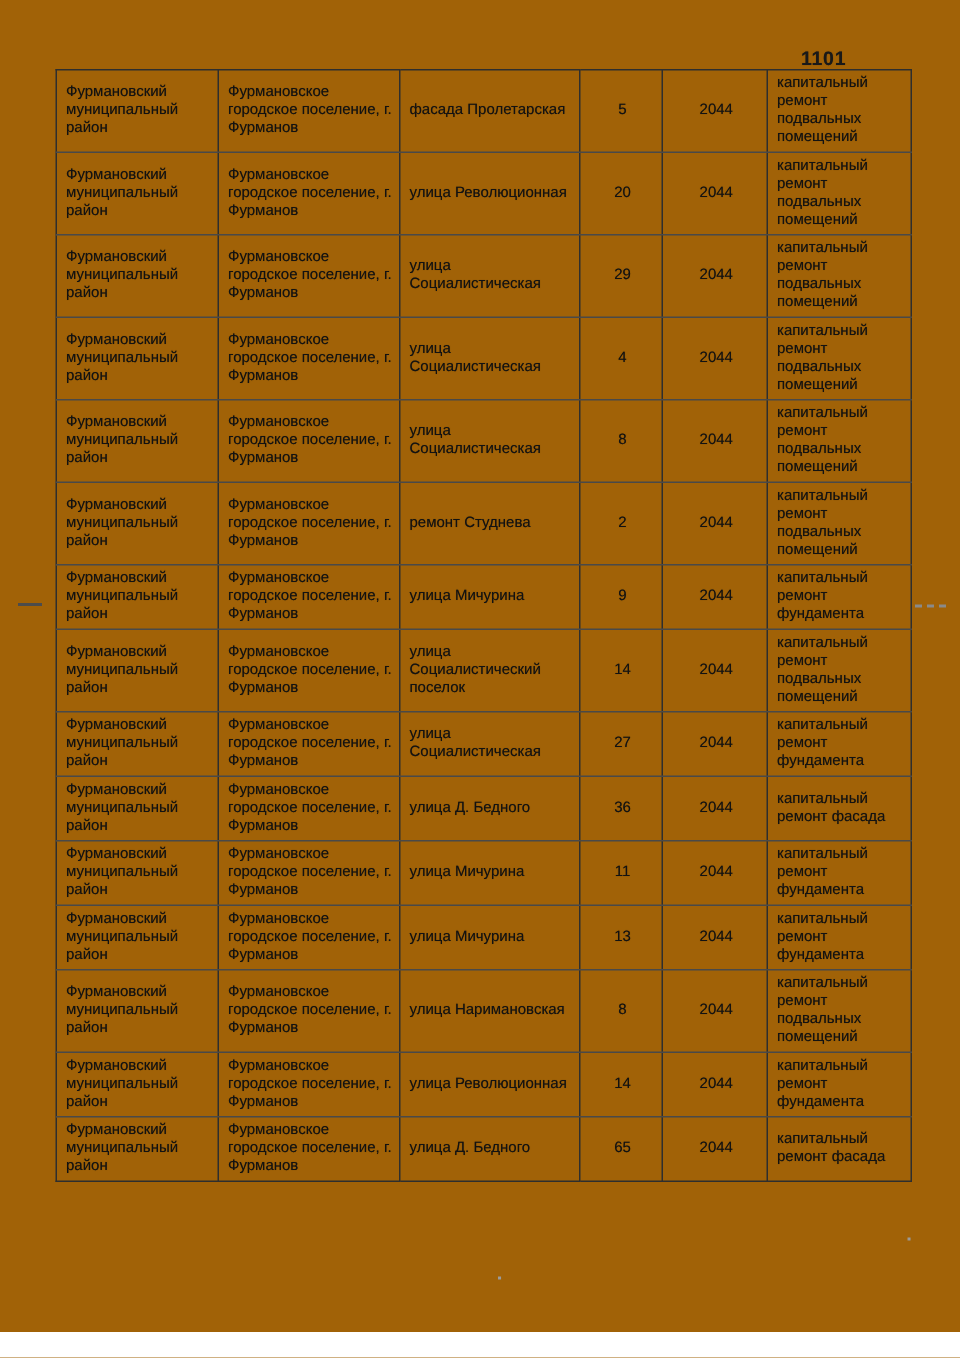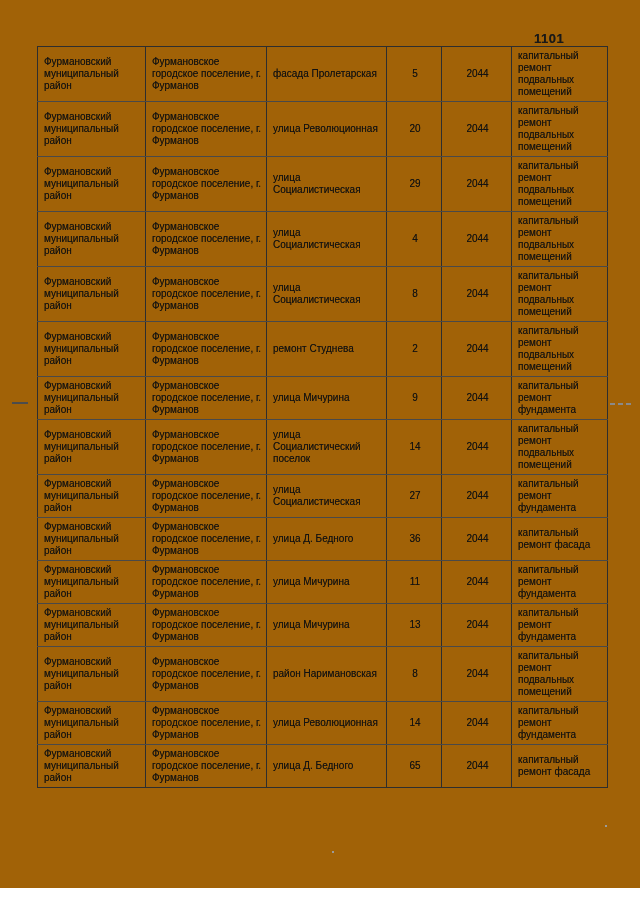--- a/index.html
+++ b/index.html
@@ -199,21 +199,21 @@
     <td class="c-settlement">Фурмановское городское поселение, г. Фурманов</td>
     <td class="c-street">улица Мичурина</td>
     <td class="c-house">13</td>
     <td class="c-year">2044</td>
     <td class="c-work">капитальный ремонт фундамента</td>
   </tr>
 
   <tr>
     <td class="c-district">Фурмановский муниципальный район</td>
     <td class="c-settlement">Фурмановское городское поселение, г. Фурманов</td>
-    <td class="c-street">район  Наримановская</td>
+    <td class="c-street">улица  Наримановская</td>
     <td class="c-house">8</td>
     <td class="c-year">2044</td>
     <td class="c-work">капитальный ремонт подвальных помещений</td>
   </tr>
 
   <tr>
     <td class="c-district">Фурмановский муниципальный район</td>
     <td class="c-settlement">Фурмановское городское поселение, г. Фурманов</td>
     <td class="c-street">улица  Революционная</td>
     <td class="c-house">14</td>

